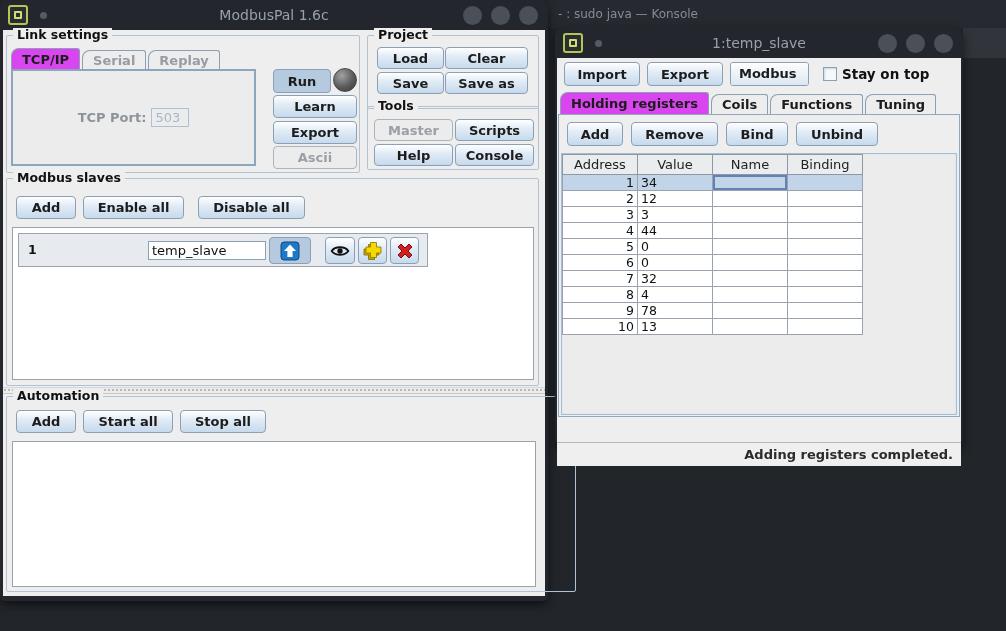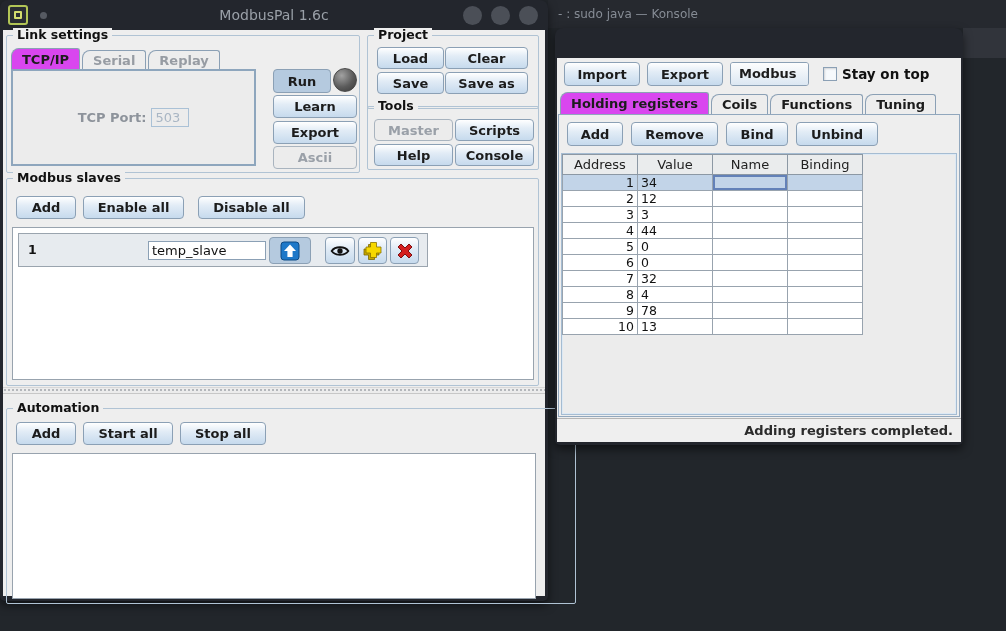--- a/index.html
+++ b/index.html
@@ -69,21 +69,21 @@
   table.reg-table th { width:75px; height:20px; border:1px solid #8c98a4; background:#eaeced;
     font-size:13px; font-weight:normal; color:#222; text-align:center; }
   table.reg-table td { height:16px; border:1px solid #98a3ae; font-size:12.5px; color:#111;
     overflow:hidden; white-space:nowrap; }
   table.reg-table td.addr { text-align:right; padding-right:3px; }
   table.reg-table td.val  { text-align:left; padding-left:3px; }
   table.reg-table tr.selected td { background:#c2d4e8; }
   table.reg-table td.focused { box-shadow:inset 0 0 0 2px #6381b8; }
 
   .statusbar { position:absolute; border-top:1px solid #b5b5b5; background:#efefef;
-    font-size:13px; font-weight:bold; color:#2b2b2b; text-align:right; padding-right:8px; }
+    font-size:13px; font-weight:bold; color:#2b2b2b; text-align:right; padding-right:8px;margin-top:24px; }
 
   .slave-row { position:absolute; background:#e7ebef; border:1px solid #9aa4ae; }
   .slave-id { position:absolute; left:9px; top:8px; font-size:12.5px; font-weight:bold; color:#111; }
 </style>
 </head>
 <body>
 
 <div class="konsole-bar">
   <span>- : sudo java — Konsole</span>
 </div>
@@ -170,32 +170,44 @@
             <svg width="20" height="20" viewBox="0 0 20 20">
               <path d="M3 6 L6 3 L10 7 L14 3 L17 6 L13 10 L17 14 L14 17 L10 13 L6 17 L3 14 L7 10 Z" fill="#d41f1f" stroke="#7d0f0f" stroke-width="1"></path>
             </svg>
           </div>
         </div>
       </div>
     </div>
 
     <div class="splitter" style="left:0; top:357px; width:542px;"></div>
 
-    <div class="group" style="left:3px; top:378px; width:570px; height:196px;text-align:right;">
+    <div class="group" style="left:3px; top:366px; width:570px; height:196px;text-align:right;">
       <div class="group-title">Automation</div>
       <div class="btn" style="left:9px;   top:13px; width:60px; height:23px;">Add</div>
       <div class="btn" style="left:76px;  top:13px; width:90px; height:23px;">Start all</div>
       <div class="btn" style="left:173px; top:13px; width:86px; height:23px;">Stop all</div>
       <div class="white-box" style="left:5px; top:44px; width:524px; height:146px;"></div>
     </div>
 
   </div>
 </div>
 
 <div class="window" style="left:555px; top:28px; width:408px; height:417px; border-radius:8px 8px 5px 5px;">
+  <div class="titlebar">
+    <div class="win-icon">
+        <div class="win-icon-glyph"></div>
+      </div>
+    <div class="win-dot"></div>
+    <div class="title-text">1:temp_slave</div>
+    <div class="win-controls">
+      <div class="win-circle"></div>
+      <div class="win-circle"></div>
+      <div class="win-circle"></div>
+    </div>
+  </div>
   <div class="win-content" style="left:2px; top:30px; width:404px; height:384px;">
 
     <div class="btn" style="left:7px;  top:4px; width:76px; height:24px;">Import</div>
     <div class="btn" style="left:90px; top:4px; width:76px; height:24px;">Export</div>
     <div class="combo" style="left:173px; top:4px; width:79px; height:24px;">
       <div class="combo-text">Modbus</div>
       <div class="combo-arrow">
           <i></i>
         </div>
     </div>

